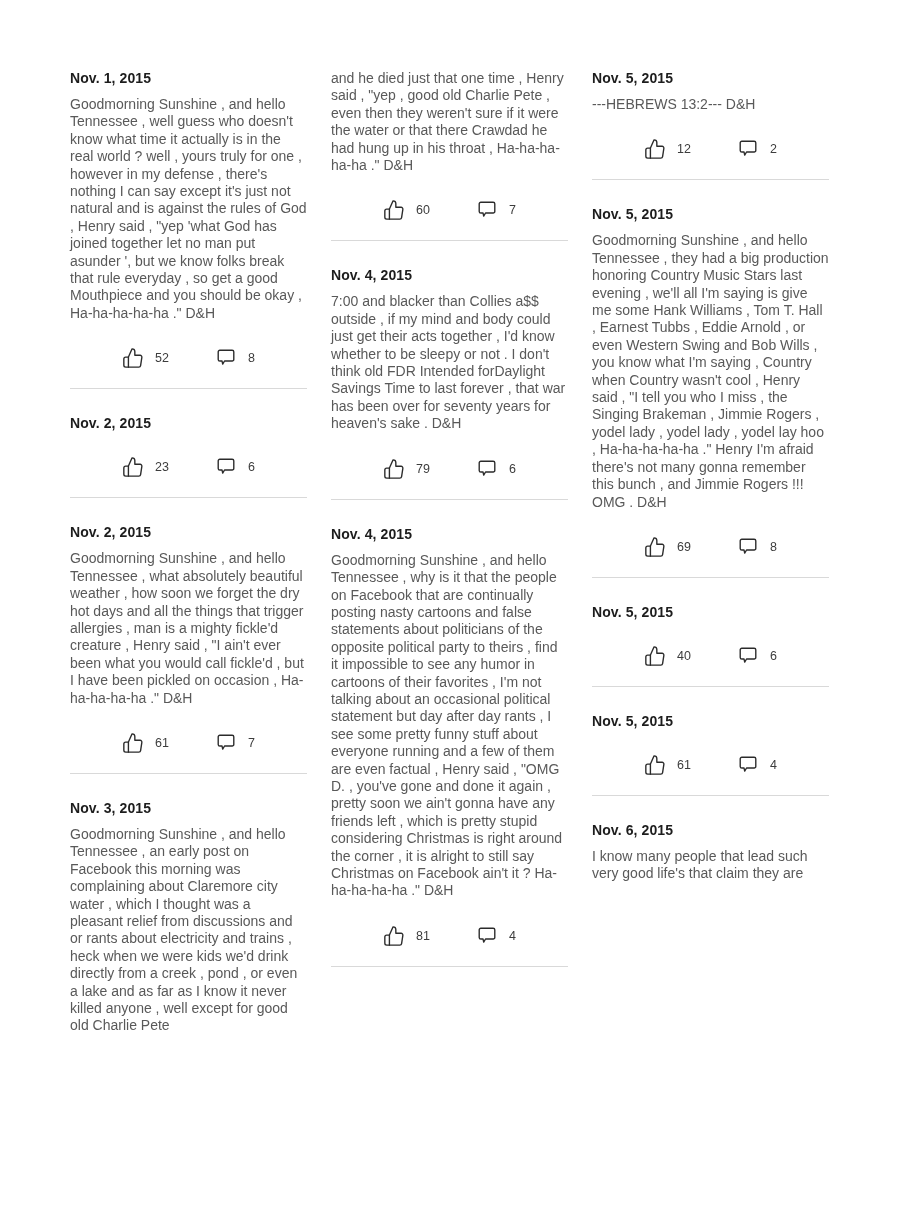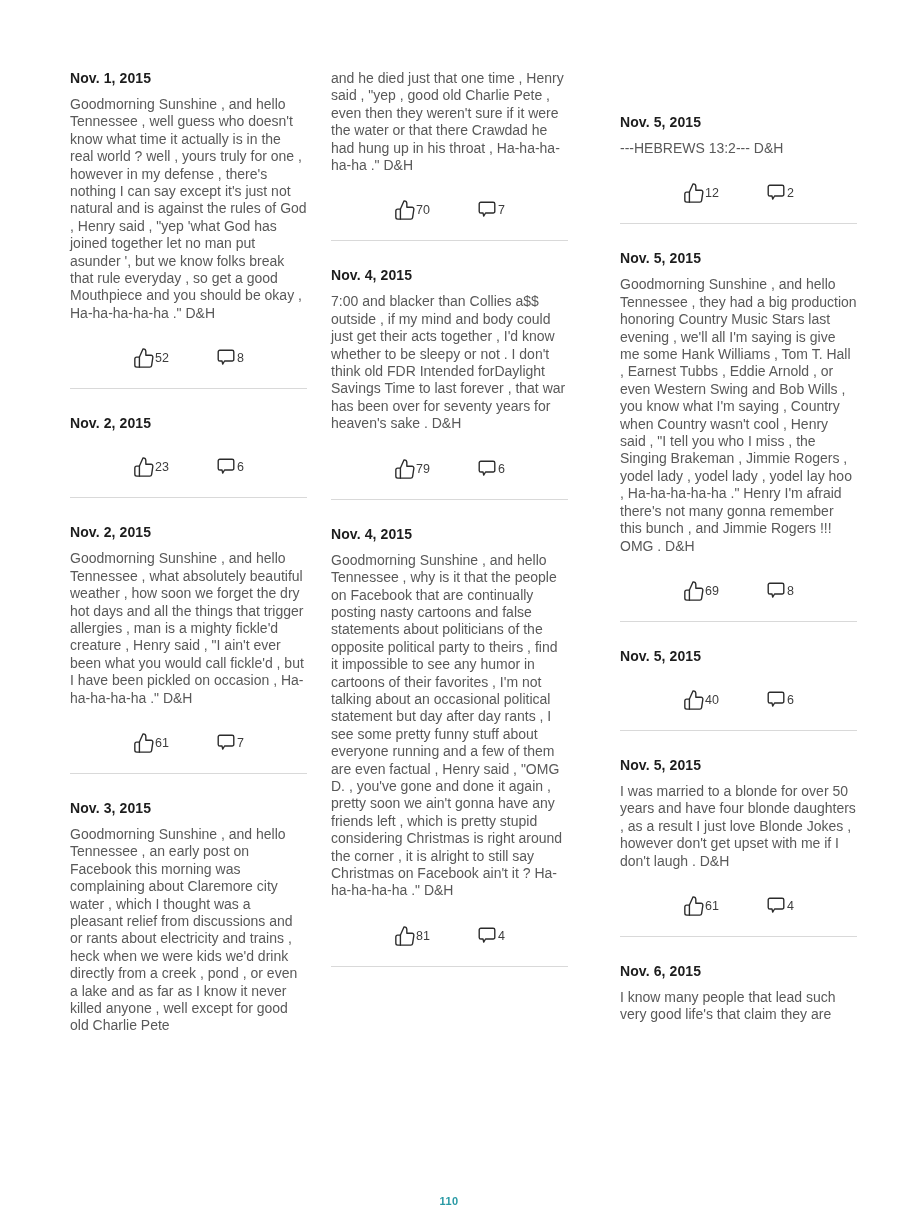--- a/index.html
+++ b/index.html
@@ -6,34 +6,34 @@
   .page {
     position:relative;
     width:898px; height:1228px;
     background:#ffffff;
     overflow:hidden;
     font-family:"Liberation Sans","DejaVu Sans",sans-serif;
   }
   .col { position:absolute; top:70px; width:237px; }
   .col-1 { left:70px; }
   .col-2 { left:331px; }
-  .col-3 { left:620px;margin-top:44px; }
+  .col-3 { left:592px; }
   .post { margin:0; }
   .post-date {
     font-size:14px; font-weight:700; color:#1d1d1d;
     margin:0 0 10px 0; letter-spacing:0.1px;
   }
   .post-body {
     font-size:14px; line-height:17.4px; color:#595959; margin:0;
   }
   .engage {
     display:flex; align-items:center; justify-content:center;
     margin-top:25px;
   }
-  .engage-group { display:flex; align-items:center; gap:0; }
+  .engage-group { display:flex; align-items:center; gap:11px; }
   .engage-group + .engage-group { margin-left:46px; }
   .engage svg { display:block; }
   .count { font-size:12.5px; color:#3d3d3d; }
   .sep {
     border:0; border-top:1px solid #d9d9d9;
     margin:19px 0 26px 0; height:0;
   }
   .pageno {
     position:absolute; left:0; right:0; bottom:21px;
     text-align:center; font-size:11px; font-weight:700;
@@ -133,21 +133,21 @@
     <div class="post">
       <p class="post-body">and he died just that one time , Henry said , "yep , good old Charlie Pete , even then they weren't sure if it were the water or that there Crawdad he had hung up in his throat , Ha-ha-ha-ha-ha ." D&amp;H</p>
       <div class="engage">
         <span class="engage-group">
           <span>
               <svg width="22" height="22" viewBox="0 0 24 24" fill="none" stroke="#2b2b2b" stroke-width="1.5" stroke-linecap="round" stroke-linejoin="round">
                 <path d="M14 9V5a3 3 0 0 0-3-3l-4 9v11h11.28a2 2 0 0 0 2-1.7l1.38-9a2 2 0 0 0-2-2.3z"></path>
                 <path d="M7 22H4a2 2 0 0 1-2-2v-7a2 2 0 0 1 2-2h3"></path>
               </svg>
             </span>
-          <span class="count">70</span>
+          <span class="count">60</span>
         </span>
         <span class="engage-group">
           <span>
               <svg width="22" height="22" viewBox="0 0 24 24" fill="none" stroke="#2b2b2b" stroke-width="1.5" stroke-linejoin="round">
                 <path d="M5.3 3.5h13.4a1.8 1.8 0 0 1 1.8 1.8v8.2a1.8 1.8 0 0 1-1.8 1.8h-8.3l-2 3.4-.7-3.4H5.3a1.8 1.8 0 0 1-1.8-1.8V5.3a1.8 1.8 0 0 1 1.8-1.8z"></path>
               </svg>
             </span>
           <span class="count">7</span>
         </span>
       </div>
@@ -277,21 +277,20 @@
               </svg>
             </span>
           <span class="count">6</span>
         </span>
       </div>
       <hr class="sep">
     </div>
 
     <div class="post">
       <p class="post-date">Nov. 5, 2015</p>
-      <p class="post-body">I was married to a blonde for over 50 years and have four blonde daughters , as a result I just love Blonde Jokes , however don't get upset with me if I don't laugh . D&amp;H</p>
       <div class="engage">
         <span class="engage-group">
           <span>
               <svg width="22" height="22" viewBox="0 0 24 24" fill="none" stroke="#2b2b2b" stroke-width="1.5" stroke-linecap="round" stroke-linejoin="round">
                 <path d="M14 9V5a3 3 0 0 0-3-3l-4 9v11h11.28a2 2 0 0 0 2-1.7l1.38-9a2 2 0 0 0-2-2.3z"></path>
                 <path d="M7 22H4a2 2 0 0 1-2-2v-7a2 2 0 0 1 2-2h3"></path>
               </svg>
             </span>
           <span class="count">61</span>
         </span>
@@ -307,15 +306,14 @@
       <hr class="sep">
     </div>
 
     <div class="post">
       <p class="post-date">Nov. 6, 2015</p>
       <p class="post-body">I know many people that lead such very good life's that claim they are</p>
     </div>
 
   </div>
 
-  <div class="pageno">110</div>
 
 </div>
 
 </body></html>

